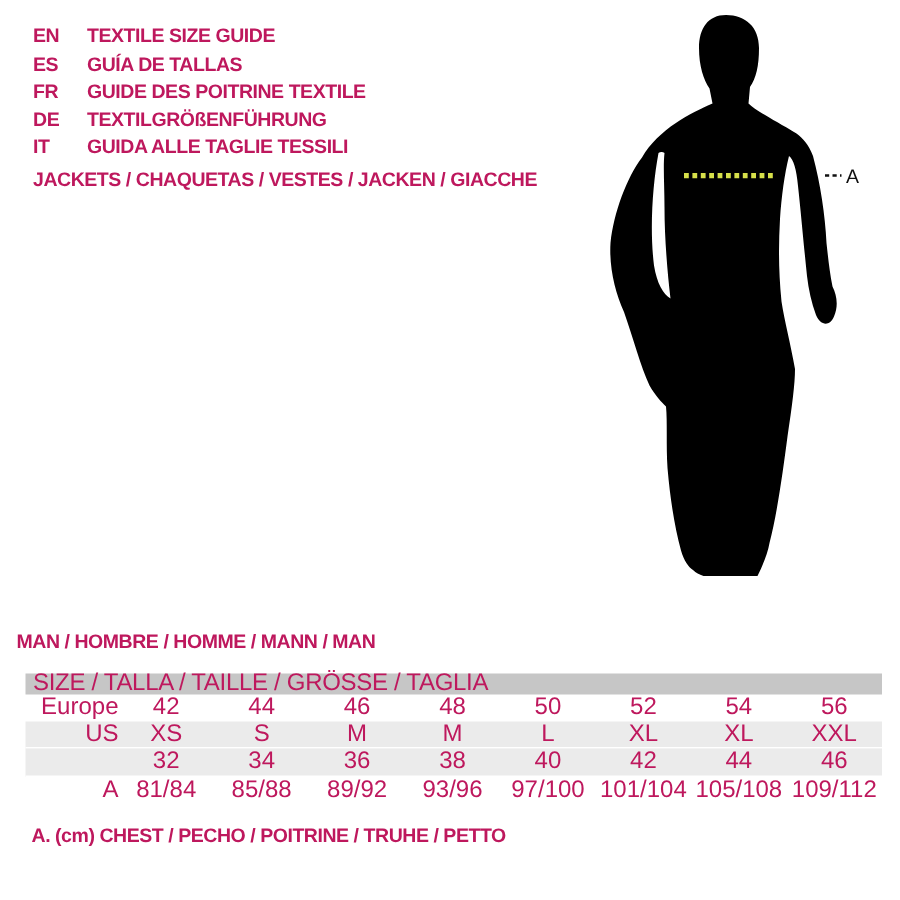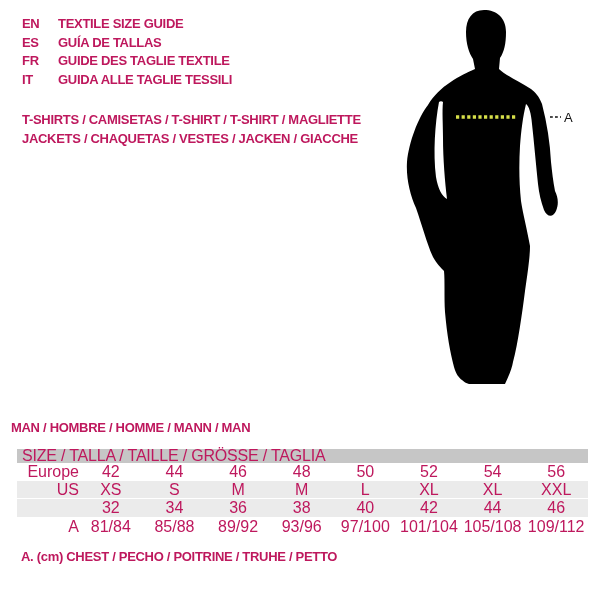--- a/index.html
+++ b/index.html
@@ -43,30 +43,33 @@
     <div class="lang-row">
       <span>EN</span>
       <span>TEXTILE SIZE GUIDE</span>
     </div>
     <div class="lang-row">
       <span>ES</span>
       <span>GUÍA DE TALLAS</span>
     </div>
     <div class="lang-row">
       <span>FR</span>
-      <span>GUIDE DES TAGLIE TEXTILE</span>
+      <span>GUIDE DES POITRINE TEXTILE</span>
+    </div>
+    <div class="lang-row">
+      <span>DE</span>
+      <span>TEXTILGRÖßENFÜHRUNG</span>
     </div>
     <div class="lang-row">
       <span>IT</span>
       <span>GUIDA ALLE TAGLIE TESSILI</span>
     </div>
   </div>
 
   <div class="garment-lines">
-    <div class="garment-line">T-SHIRTS / CAMISETAS / T-SHIRT / T-SHIRT / MAGLIETTE</div>
     <div class="garment-line">JACKETS / CHAQUETAS / VESTES / JACKEN / GIACCHE</div>
   </div>
 
   <div class="figure-wrap">
     <svg width="190" height="395" viewBox="0 0 190 395" xmlns="http://www.w3.org/2000/svg">
       <path d="M89,5
                C77,5 71,14 71,27 C71,39 74,48 78,54 L80,64
                C66,70 44,81 33,100
                C23,113 14,137 12,157
                C11,173 15,190 21,203

